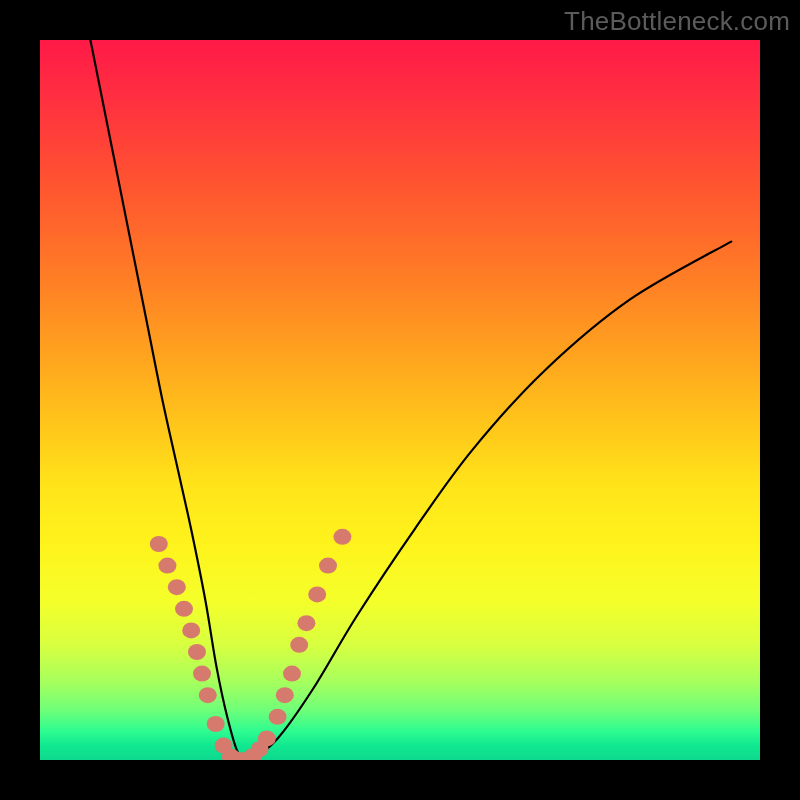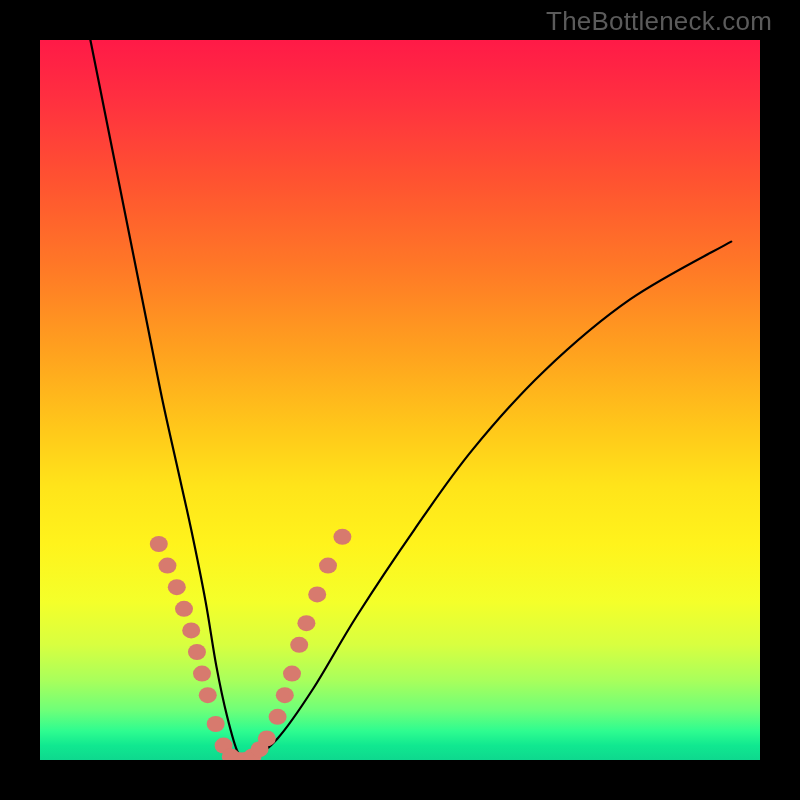--- a/index.html
+++ b/index.html
@@ -38,21 +38,21 @@
       #a8ff5c 89%,
       #70ff78 93%,
       #2efc90 96%,
       #10e890 98%,
       #0ed88e 100%
     );
   }
   .watermark {
     position: absolute;
     top: 6px;
-    right: 28px;
+    right: 10px;
     color: #5b5b5b;
     font-size: 26px;
     font-weight: 500;
     letter-spacing: 0.2px;
     user-select: none;
   }
   svg.curve {
     position: absolute;
     left: 0;
     top: 0;

